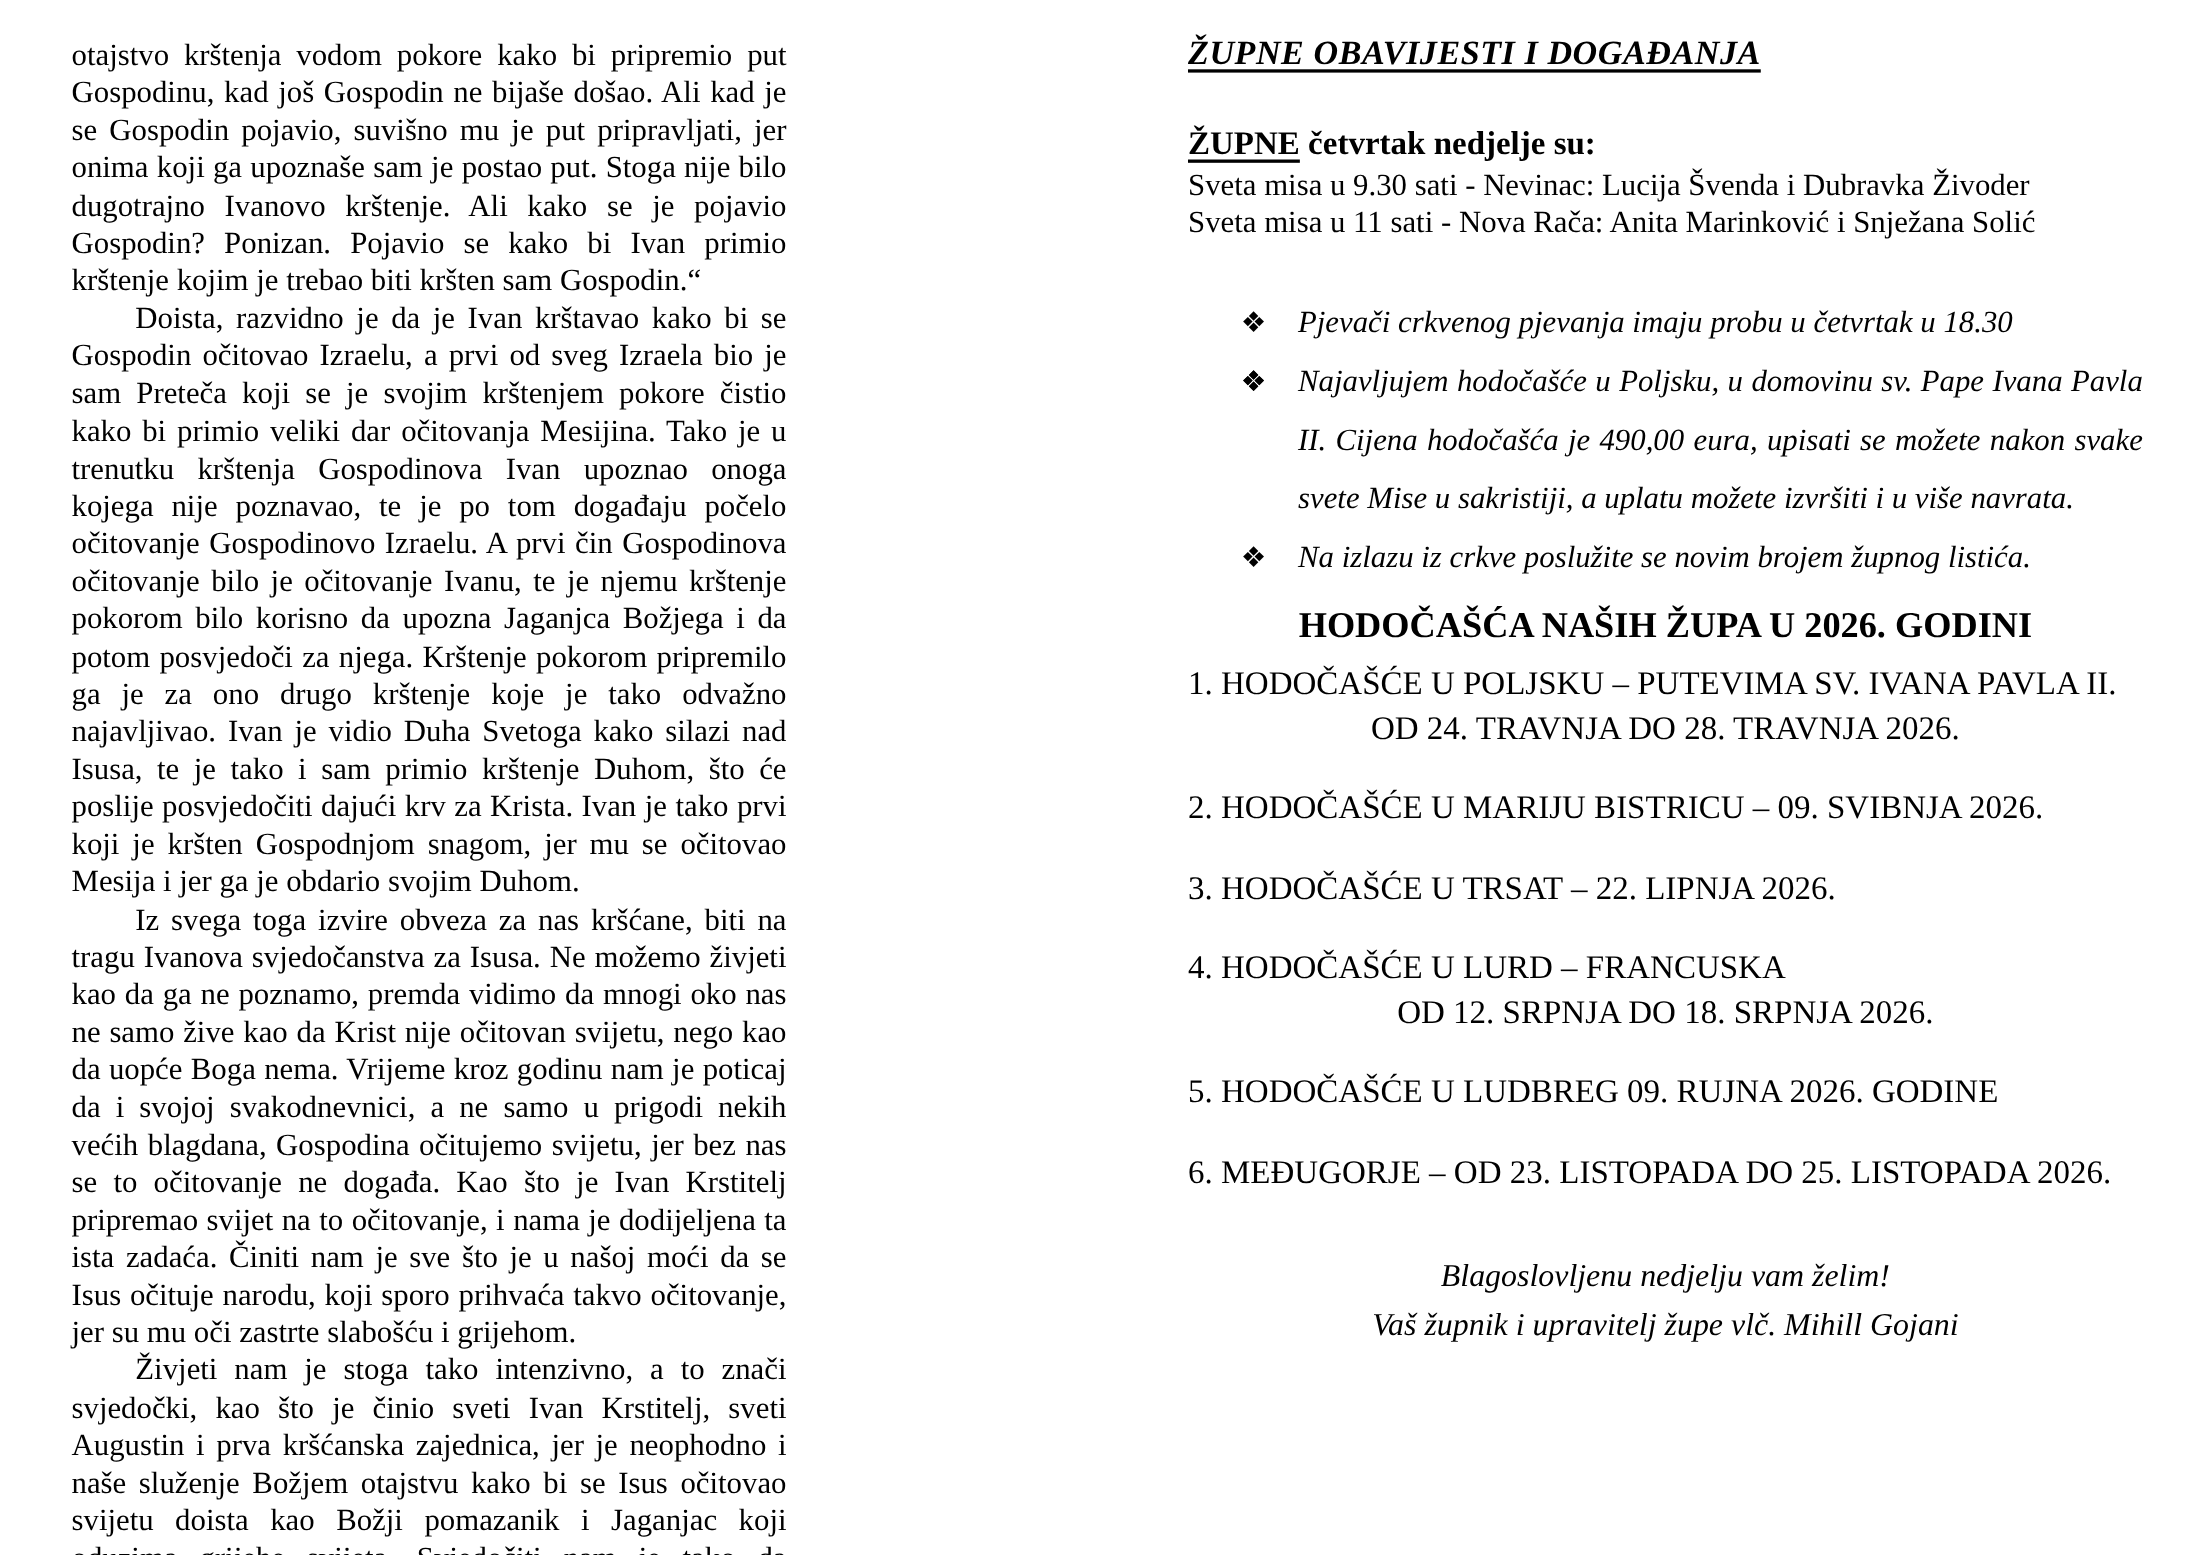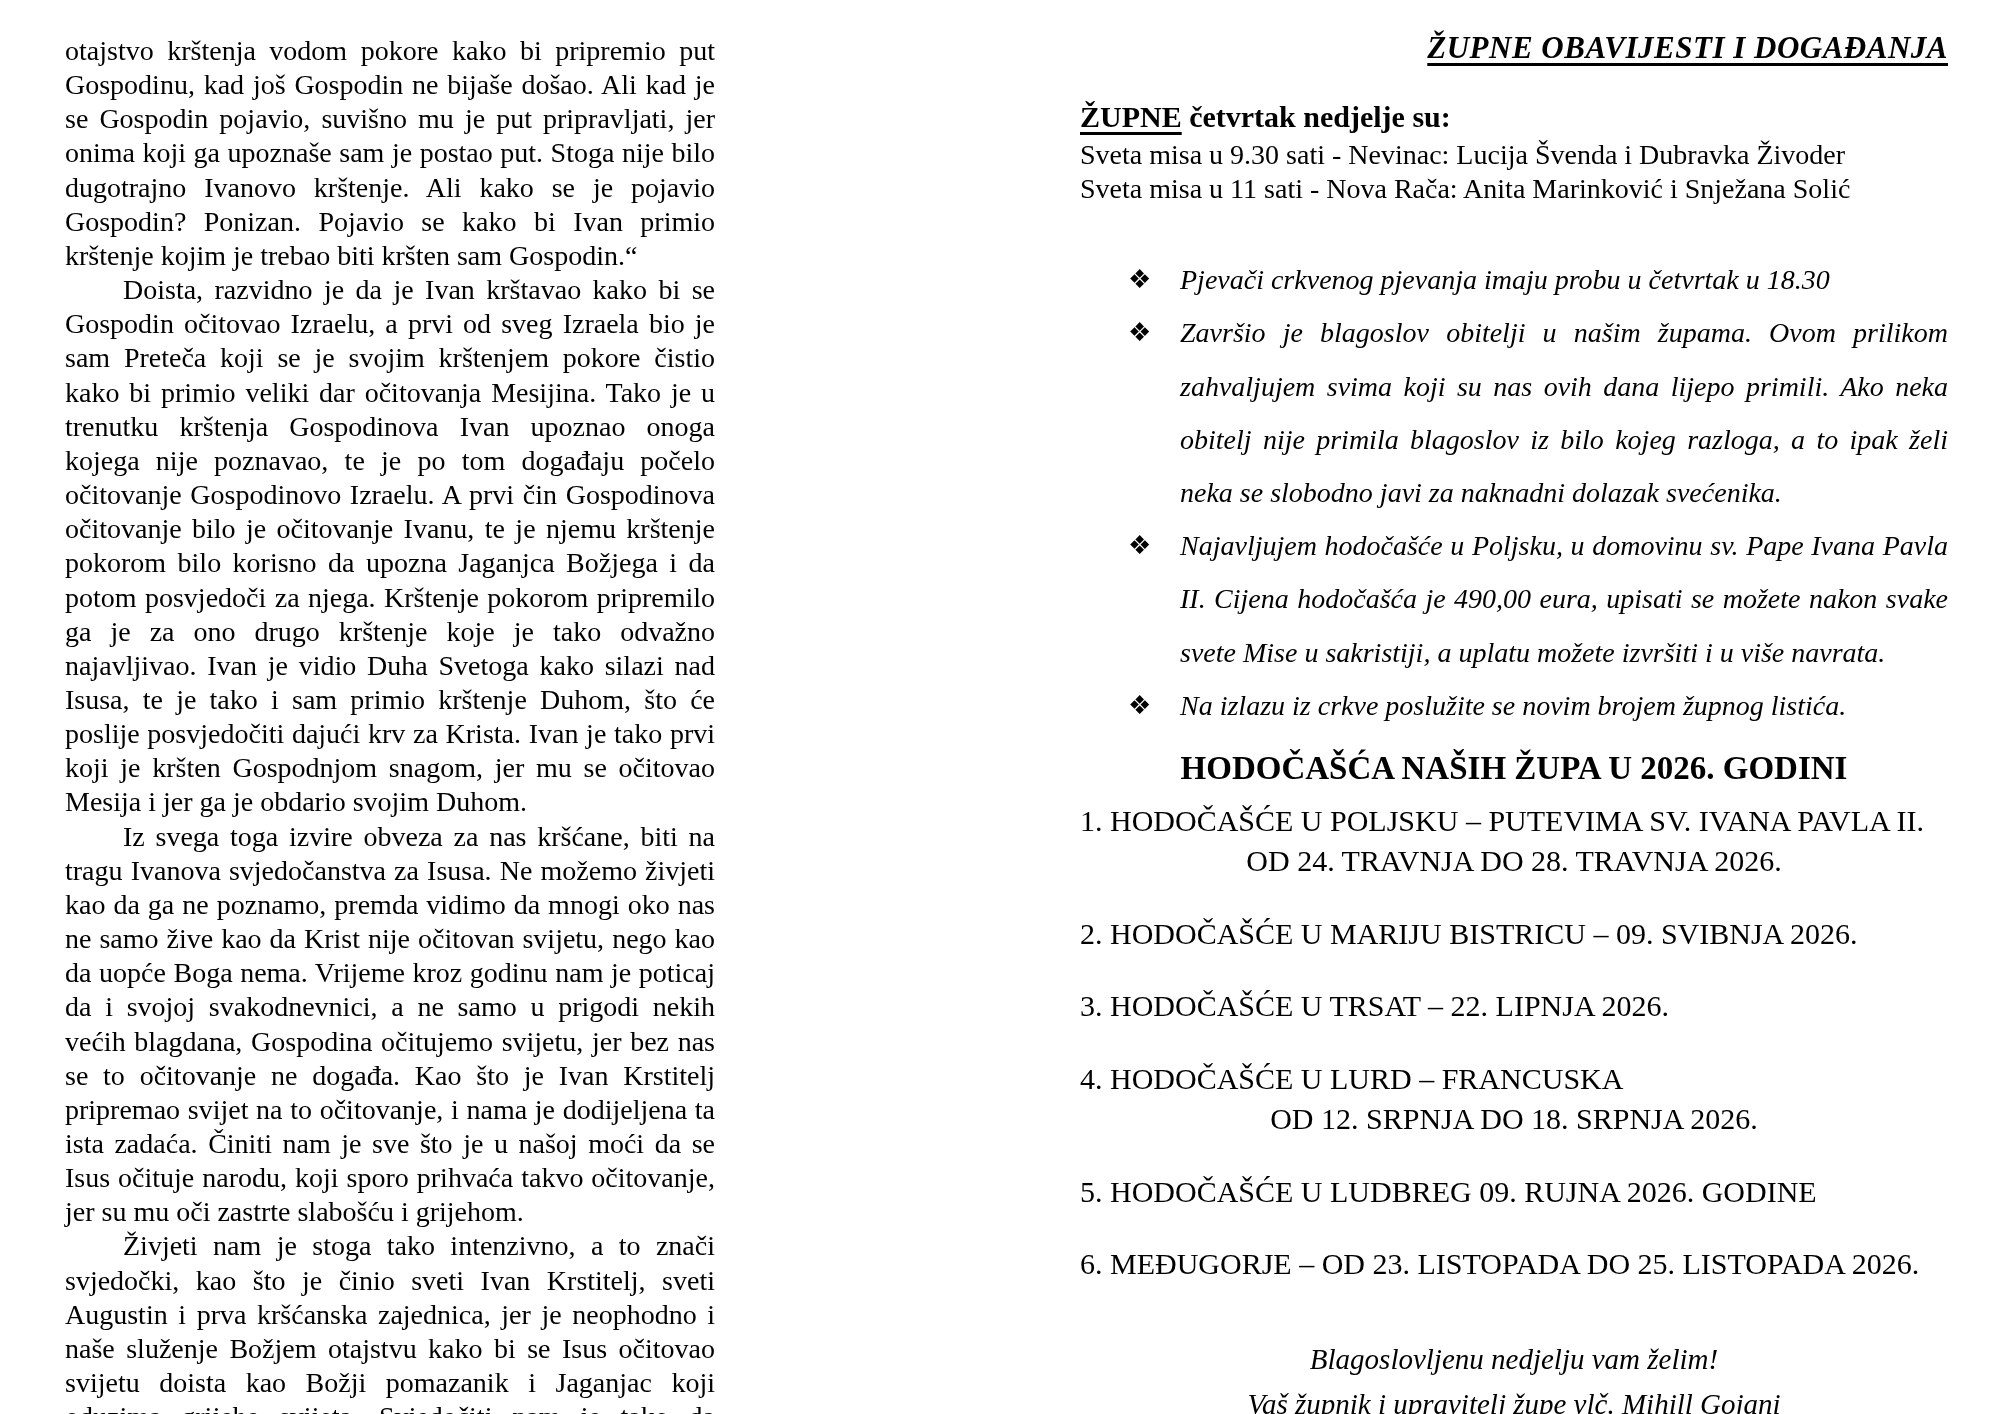--- a/index.html
+++ b/index.html
@@ -27,22 +27,22 @@
   .para.indent { text-indent: 58px; }
 
   
   .right-col {
     position: absolute;
     left: 1080px;
     top: 30px;
     width: 868px;
   }
   .rc-title {
-    margin: 0 0 34px 0;
-    text-align: right;
+    margin: 0 0 48px 0;
+    text-align: left;
     font-size: 31px;
     font-weight: bold;
     font-style: italic;
     text-decoration: underline;
     text-underline-offset: 5px;
     letter-spacing: 0.5px;
   }
   .readers-heading {
     margin: 0 0 4px 0;
     font-size: 30px;
@@ -129,21 +129,20 @@
       <span class="bold">Sveta misa u 11 sati - Nova Rača:</span><span> Anita Marinković i Snježana Solić</span>
     </p>
 
     <ul class="bullets">
       <li>
         <span class="marker">❖</span>
         <span>Pjevači crkvenog pjevanja imaju probu u četvrtak u 18.30</span>
       </li>
       <li>
         <span class="marker">❖</span>
-        <span>Završio je blagoslov obitelji u našim župama. Ovom prilikom zahvaljujem svima koji su nas ovih dana lijepo primili. Ako neka obitelj nije primila blagoslov iz bilo kojeg razloga, a to ipak želi neka se slobodno javi za naknadni dolazak svećenika.</span>
       </li>
       <li>
         <span class="marker">❖</span>
         <span>Najavljujem hodočašće u Poljsku, u domovinu sv. Pape Ivana Pavla II. Cijena hodočašća je 490,00 eura, upisati se možete nakon svake svete Mise u sakristiji, a uplatu možete izvršiti i u više navrata.</span>
       </li>
       <li>
         <span class="marker">❖</span>
         <span>Na izlazu iz crkve poslužite se novim brojem župnog listića.</span>
       </li>
     </ul>

